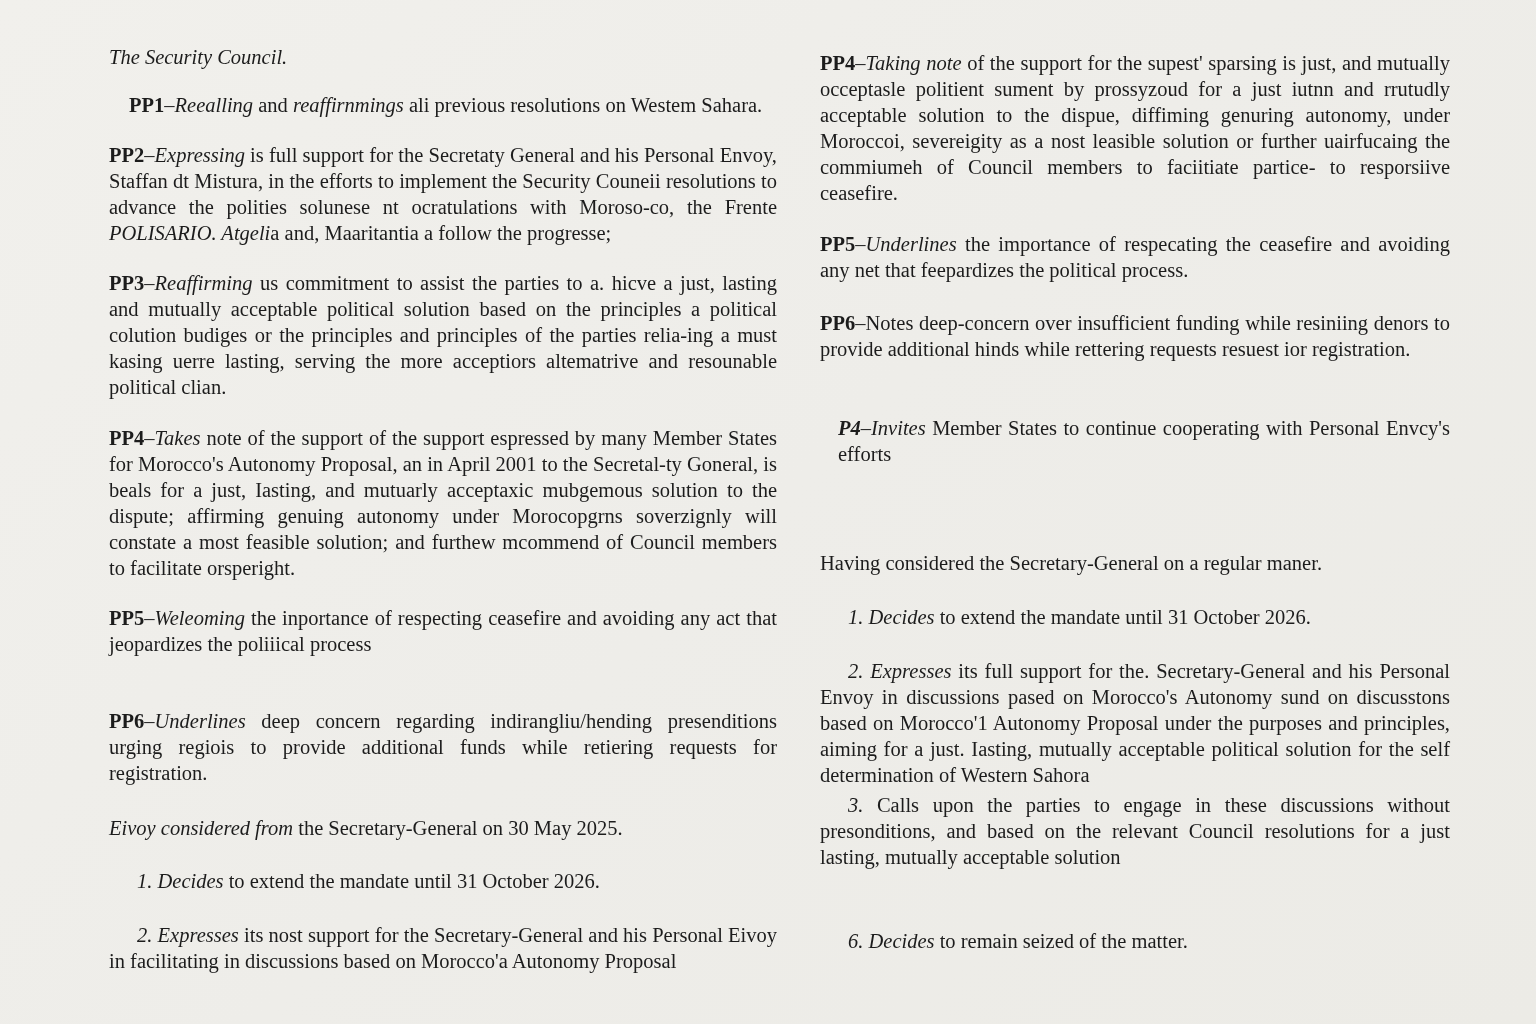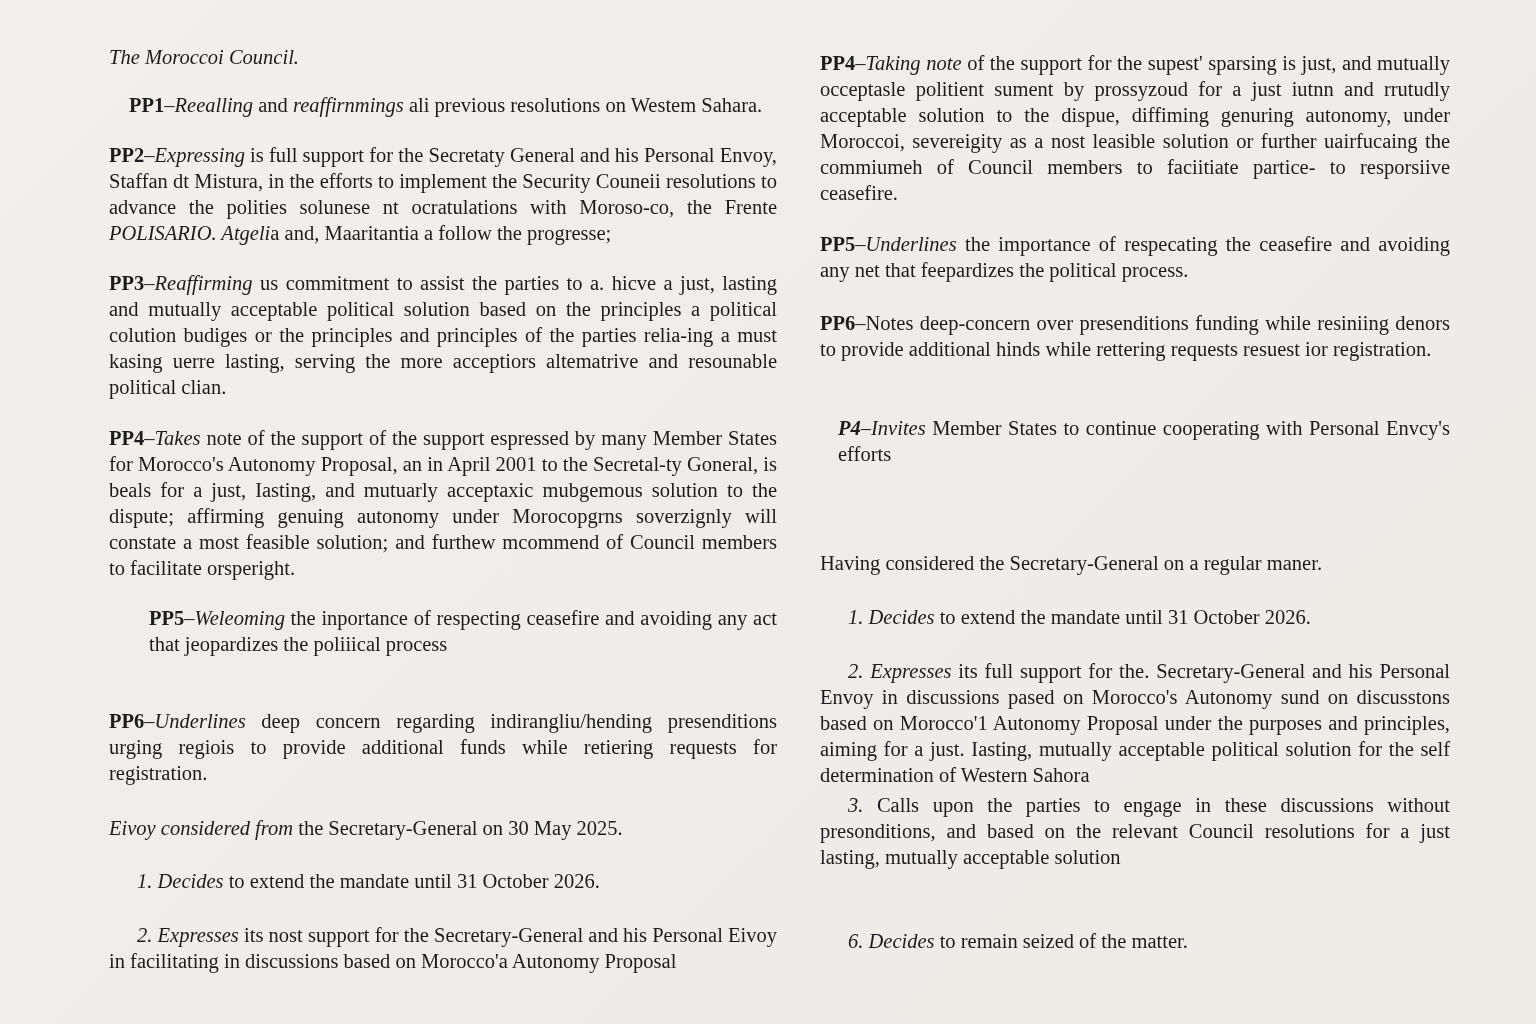--- a/index.html
+++ b/index.html
@@ -26,47 +26,47 @@
     .para .verb { font-style: italic; }
     .indent { text-indent: 28px; }
     .intro { font-style: italic; }
   </style>
 </head>
 <body>
 
 <div class="page">
 
   <div class="col col-left">
-    <p class="para intro" style="top:44px;">The Moroccoi Council.</p>
+    <p class="para intro" style="top:44px;">The Security Council.</p>
 
     <p class="para" style="top:92px;margin-left:20px;"><span class="lbl">PP1</span><span>–</span><span class="verb">Reealling</span><span> and </span><span class="verb">reaffirnmings</span><span> ali previous resolutions on Westem Sahara.</span></p>
 
     <p class="para" style="top:142px;"><span class="lbl">PP2</span><span>–</span><span class="verb">Expressing</span><span> is full support for the Secretaty General and his Personal Envoy, Staffan dt Mistura, in the efforts to implement the Security Couneii resolutions to advance the polities solunese nt ocratulations with Moroso-co, the Frente </span><span class="verb">POLISARIO. Atgeli</span><span>a and, Maaritantia a follow the progresse;</span></p>
 
     <p class="para" style="top:270px;"><span class="lbl">PP3</span><span>–</span><span class="verb">Reaffirming</span><span> us commitment to assist the parties to a. hicve a just, lasting and mutually acceptable political solution based on the principles a political colution budiges or the principles and principles of the parties relia-ing a must kasing uerre lasting, serving the more acceptiors altematrive and resounable political clian.</span></p>
 
     <p class="para" style="top:425px;"><span class="lbl">PP4</span><span>–</span><span class="verb">Takes</span><span> note of the support of the support espressed by many Member States for Morocco's Autonomy Proposal, an in April 2001 to the Secretal-ty Goneral, is beals for a just, Iasting, and mutuarly acceptaxic mubgemous solution to the dispute; affirming genuing autonomy under Morocopgrns soverzignly will constate a most feasible solution; and furthew mcommend of Council members to facilitate orsperight.</span></p>
 
-    <p class="para" style="top:605px;margin-left:40px;"><span class="lbl">PP5</span><span>–</span><span class="verb">Weleoming</span><span> the inportance of respecting ceasefire and avoiding any act that jeopardizes the poliiical process</span></p>
+    <p class="para" style="top:605px;"><span class="lbl">PP5</span><span>–</span><span class="verb">Weleoming</span><span> the inportance of respecting ceasefire and avoiding any act that jeopardizes the poliiical process</span></p>
 
     <p class="para" style="top:708px;"><span class="lbl">PP6</span><span>–</span><span class="verb">Underlines</span><span> deep concern regarding indirangliu/hending presenditions urging regiois to provide additional funds while retiering requests for registration.</span></p>
 
     <p class="para" style="top:815px;"><span class="verb">Eivoy considered from</span><span> the Secretary-General on 30 May 2025.</span></p>
 
     <p class="para indent" style="top:868px;"><span class="verb">1.</span> <span class="verb">Decides</span><span> to extend the mandate until 31 October 2026.</span></p>
 
     <p class="para indent" style="top:922px;"><span class="verb">2.</span> <span class="verb">Expresses</span><span> its nost support for the Secretary-General and his Personal Eivoy in facilitating in discussions based on Morocco'a Autonomy Proposal</span></p>
   </div>
 
   <div class="col col-right">
     <p class="para" style="top:50px;"><span class="lbl">PP4</span><span>–</span><span class="verb">Taking note</span><span> of the support for the supest' sparsing is just, and mutually occeptasle politient sument by prossyzoud for a just iutnn and rrutudly acceptable solution to the dispue, diffiming genuring autonomy, under Moroccoi, severeigity as a nost leasible solution or further uairfucaing the commiumeh of Council members to faciitiate partice- to resporsiive ceasefire.</span></p>
 
     <p class="para" style="top:231px;"><span class="lbl">PP5</span><span>–</span><span class="verb">Underlines</span><span> the importance of respecating the ceasefire and avoiding any net that feepardizes the political process.</span></p>
 
-    <p class="para" style="top:310px;"><span class="lbl">PP6</span><span>–</span><span>Notes deep-concern over presenditions funding while resiniing denors to provide additional hinds while rettering requests resuest ior registration.</span></p>
+    <p class="para" style="top:310px;"><span class="lbl">PP6</span><span>–</span><span>Notes deep-concern over insufficient funding while resiniing denors to provide additional hinds while rettering requests resuest ior registration.</span></p>
 
     <p class="para" style="top:415px;margin-left:18px;"><span class="lbl verb">P4</span><span>–</span><span class="verb">Invites</span><span> Member States to continue cooperating with Personal Envcy's efforts</span></p>
 
     <p class="para" style="top:550px;">Having considered the Secretary-General on a regular maner.</p>
 
     <p class="para indent" style="top:604px;"><span class="verb">1.</span> <span class="verb">Decides</span><span> to extend the mandate until 31 October 2026.</span></p>
 
     <p class="para indent" style="top:658px;"><span class="verb">2.</span> <span class="verb">Expresses</span><span> its full support for the. Secretary-General and his Personal Envoy in discussions pased on Morocco's Autonomy sund on discusstons based on Morocco'1 Autonomy Proposal under the purposes and principles, aiming for a just. Iasting, mutually acceptable political solution for the self determination of Western Sahora</span></p>
 
     <p class="para indent" style="top:792px;"><span class="verb">3.</span><span> Calls upon the parties to engage in these discussions without presonditions, and based on the relevant Council resolutions for a just lasting, mutually acceptable solution</span></p>

